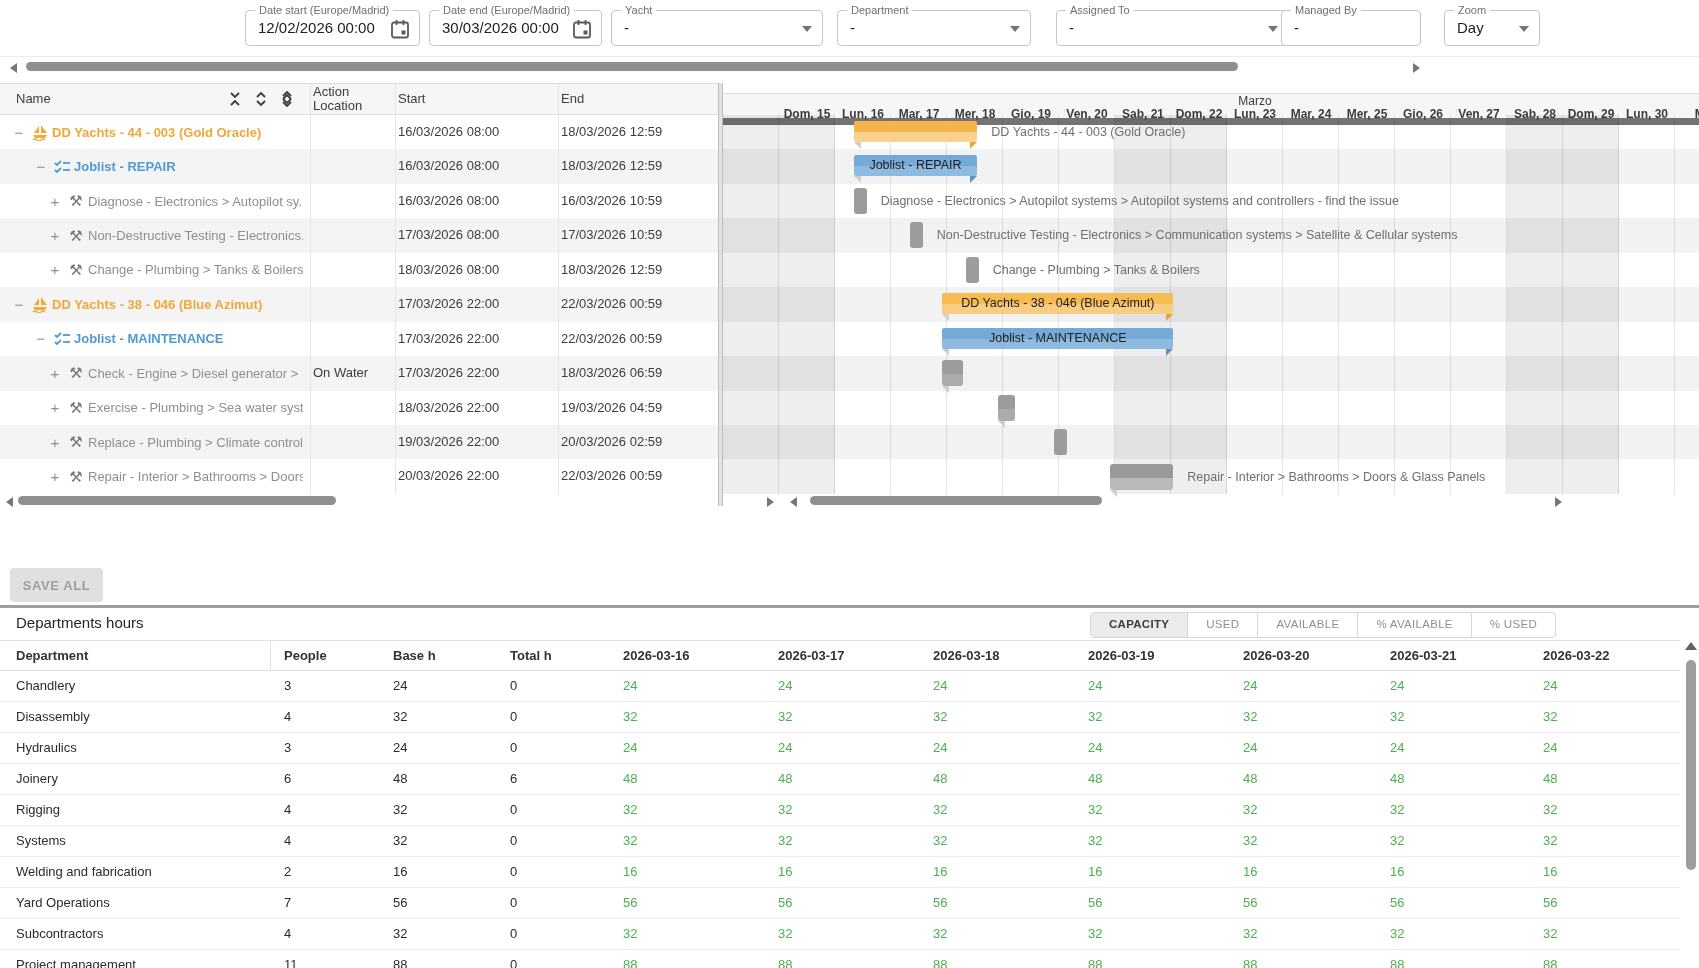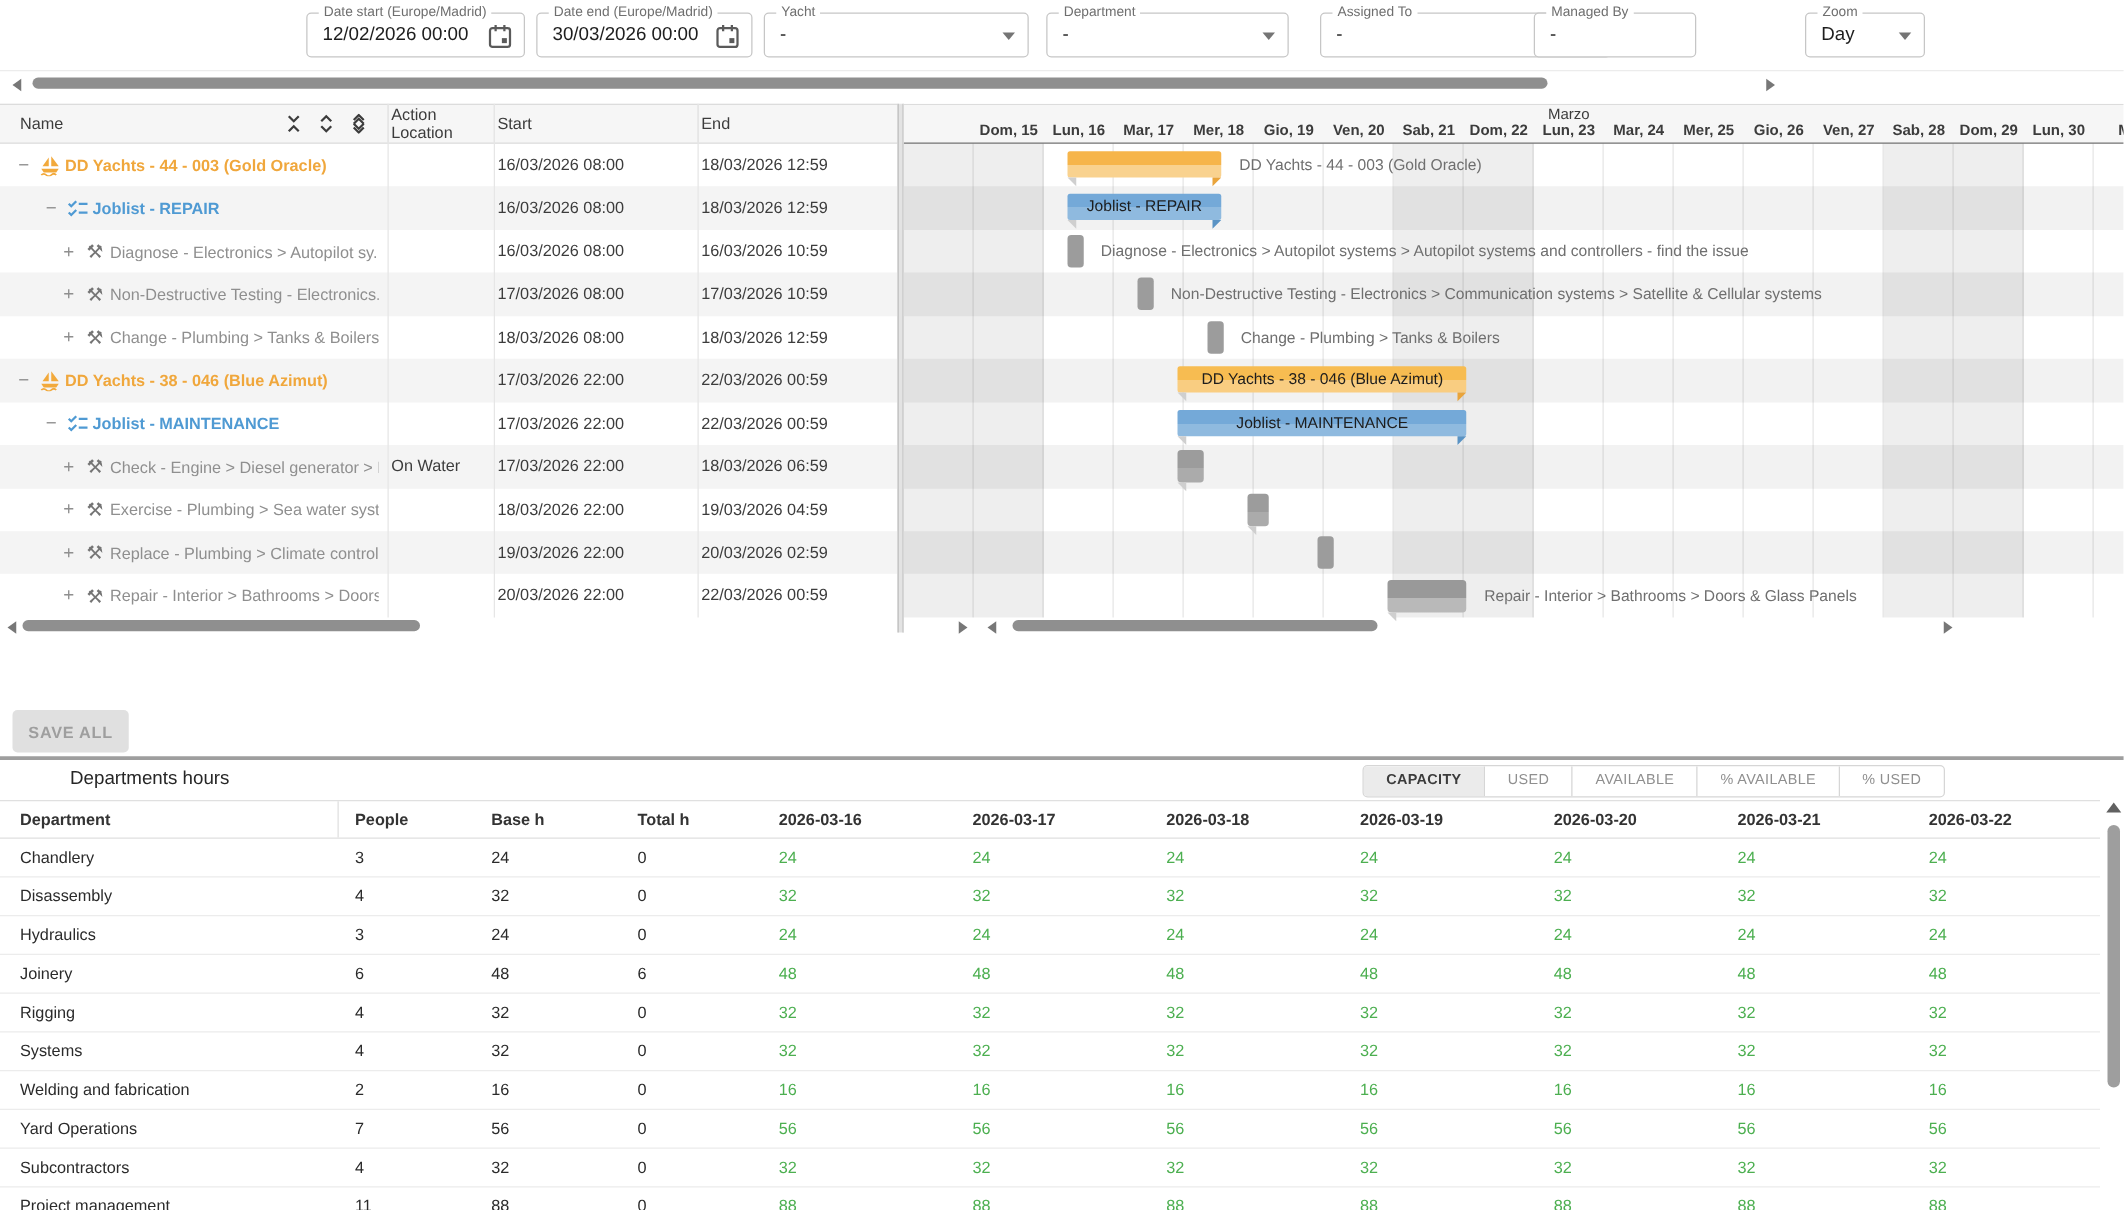--- a/index.html
+++ b/index.html
@@ -35,41 +35,41 @@
   .tname .label{font-size:13px;white-space:nowrap;overflow:hidden;max-width:215px;}
   .nm-yacht{color:#F0A73C;font-weight:bold;}
   .nm-joblist{color:#4F9AD3;font-weight:bold;}
   .nm-task{color:#8f8f8f;}
   .tcell{position:absolute;top:0;line-height:34.45px;font-size:13px;color:#3c3c3c;white-space:nowrap;}
   .tvline{position:absolute;top:83px;height:411px;width:1px;background:#e6e6e6;}
   #splitter{left:718px;top:83px;width:5px;height:423px;background:#e3e3e3;border-left:1px solid #bdbdbd;border-right:1px solid #bdbdbd;box-sizing:border-box;cursor:col-resize;}
 
   
   #gantt-view{left:723px;top:83px;width:976px;height:423px;overflow:hidden;background:#fff;}
-  #gantt-header{position:absolute;left:0;top:0;width:976px;height:32px;background:#f6f6f6;border-top:1px solid #dcdcdc;border-bottom:1px solid #737373;box-sizing:border-box;}
+  #gantt-header{position:absolute;left:0;top:10px;width:976px;height:32px;background:#f6f6f6;border-top:1px solid #dcdcdc;border-bottom:7px solid #737373;box-sizing:border-box;}
   #month-label{position:absolute;top:0;font-size:12px;color:#3c3c3c;transform:translateX(-50%);}
   .daycell{position:absolute;top:13px;width:56px;text-align:center;font-size:12px;font-weight:bold;color:#3c3c3c;white-space:nowrap;}
   #gantt-body{position:absolute;left:0;top:32px;width:976px;height:379px;}
   .gstripe{position:absolute;left:0;width:976px;}
   .gstripe.alt{background:#f2f2f2;}
   .wkend{position:absolute;top:0;height:379px;width:56px;background:rgba(0,0,0,0.065);}
   .gvline{position:absolute;top:0;height:379px;width:1px;background:rgba(0,0,0,0.10);}
   .bar{position:absolute;box-sizing:border-box;cursor:pointer;}
   .bar-label-in{display:block;width:100%;text-align:center;font-size:12.5px;color:#1d1d1d;line-height:21px;white-space:nowrap;overflow:hidden;}
   .bar-label-right{position:absolute;font-size:12.5px;color:#6f6f6f;white-space:nowrap;}
   .tip{position:absolute;bottom:-7px;width:0;height:0;}
   .tip.l{left:0;border-top:7px solid #cfcfcf;border-left:7px solid transparent;}
   .tip.r{right:0;border-top:7px solid #cfcfcf;border-right:7px solid transparent;}
 
   
   #save-all{left:10px;top:568px;width:93px;height:34px;background:#e0e0e0;border:none;border-radius:4px;font-family:"Liberation Sans",sans-serif;font-size:13px;font-weight:bold;letter-spacing:.6px;color:#9e9e9e;cursor:default;}
   #divider{left:0;top:605px;width:1699px;height:3px;background:#9e9e9e;}
 
   
-  #dept-title{left:16px;top:614px;font-size:15px;color:#262626;margin-left:40px;}
+  #dept-title{left:16px;top:614px;font-size:15px;color:#262626;}
   #tabs{top:612px;right:143px;height:24px;display:flex;border:1px solid #d6d6d6;border-radius:4px;overflow:hidden;background:#fff;}
   .tab{line-height:22px;font-size:11.5px;letter-spacing:.3px;color:#8f8f8f;padding:0 18px;border-left:1px solid #d6d6d6;cursor:pointer;white-space:nowrap;}
   .tab:first-child{border-left:none;}
   .tab.active{background:#ebebeb;color:#3c3c3c;font-weight:bold;}
   #dept-header{left:0;top:640px;width:1680px;height:31px;border-top:1px solid #e0e0e0;border-bottom:1px solid #e0e0e0;box-sizing:border-box;}
   .dcol{position:absolute;top:0;line-height:29px;font-size:13px;font-weight:bold;color:#333;white-space:nowrap;}
   #dept-hsep{position:absolute;left:270px;top:0;bottom:0;width:1px;background:#e0e0e0;}
   #dept-rows{left:0;top:671px;width:1680px;height:297px;overflow:hidden;}
   .drow{position:relative;width:1680px;height:31px;border-bottom:1px solid #ececec;box-sizing:border-box;}
   .dcell{position:absolute;top:0;line-height:30px;font-size:13px;color:#2b2b2b;white-space:nowrap;}
@@ -115,21 +115,21 @@
     <div class="field" style="left: 837px; width: 194px;">
       <span class="flabel">Department</span>
       <span class="fvalue">-</span>
       <span class="ddarrow"></span>
     </div>
     <div class="field" style="left: 1056px; width: 233px;">
       <span class="flabel">Assigned To</span>
       <span class="fvalue">-</span>
       <span class="ddarrow"></span>
     </div>
-    <div class="field" style="left: 1227px; width: 130px;">
+    <div class="field" style="left: 1281px; width: 140px;">
       <span class="flabel">Managed By</span>
       <span class="fvalue">-</span>
     </div>
     <div class="field" style="left: 1444px; width: 96px;">
       <span class="flabel">Zoom</span>
       <span class="fvalue">Day</span>
       <span class="ddarrow"></span>
     </div>
   </div>
 

